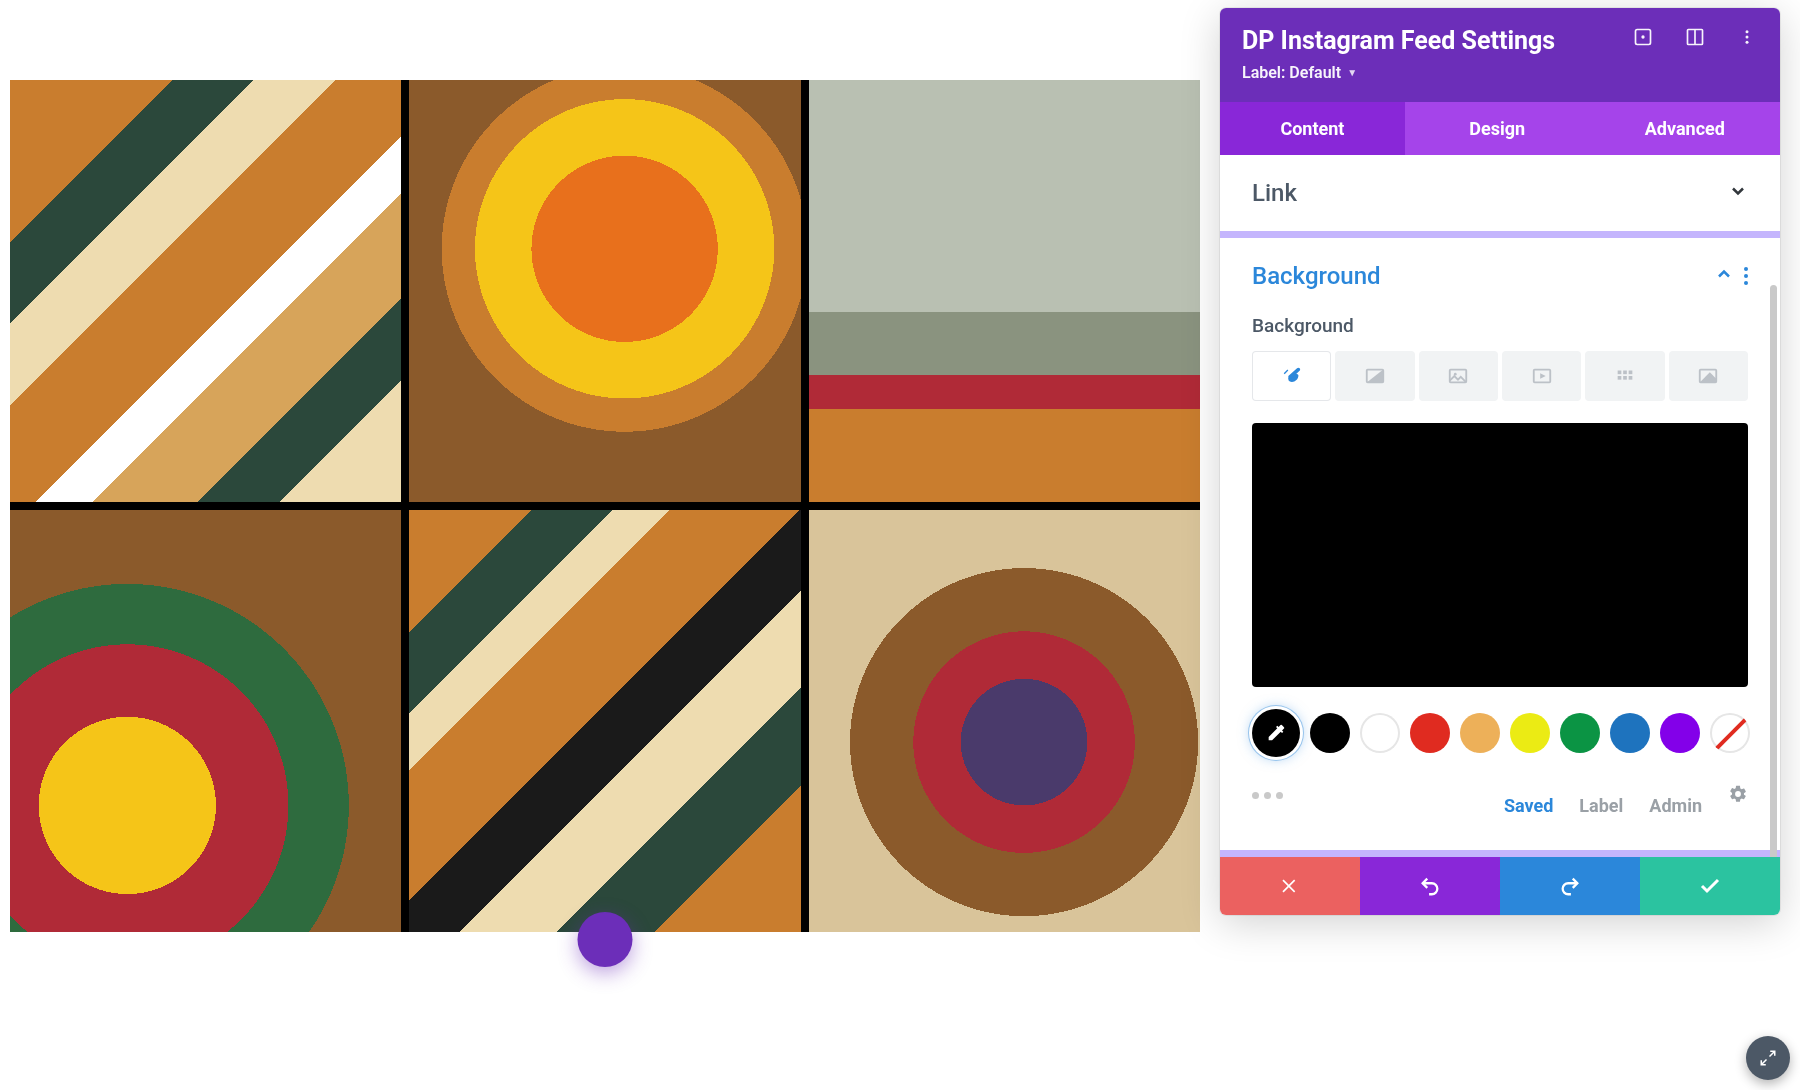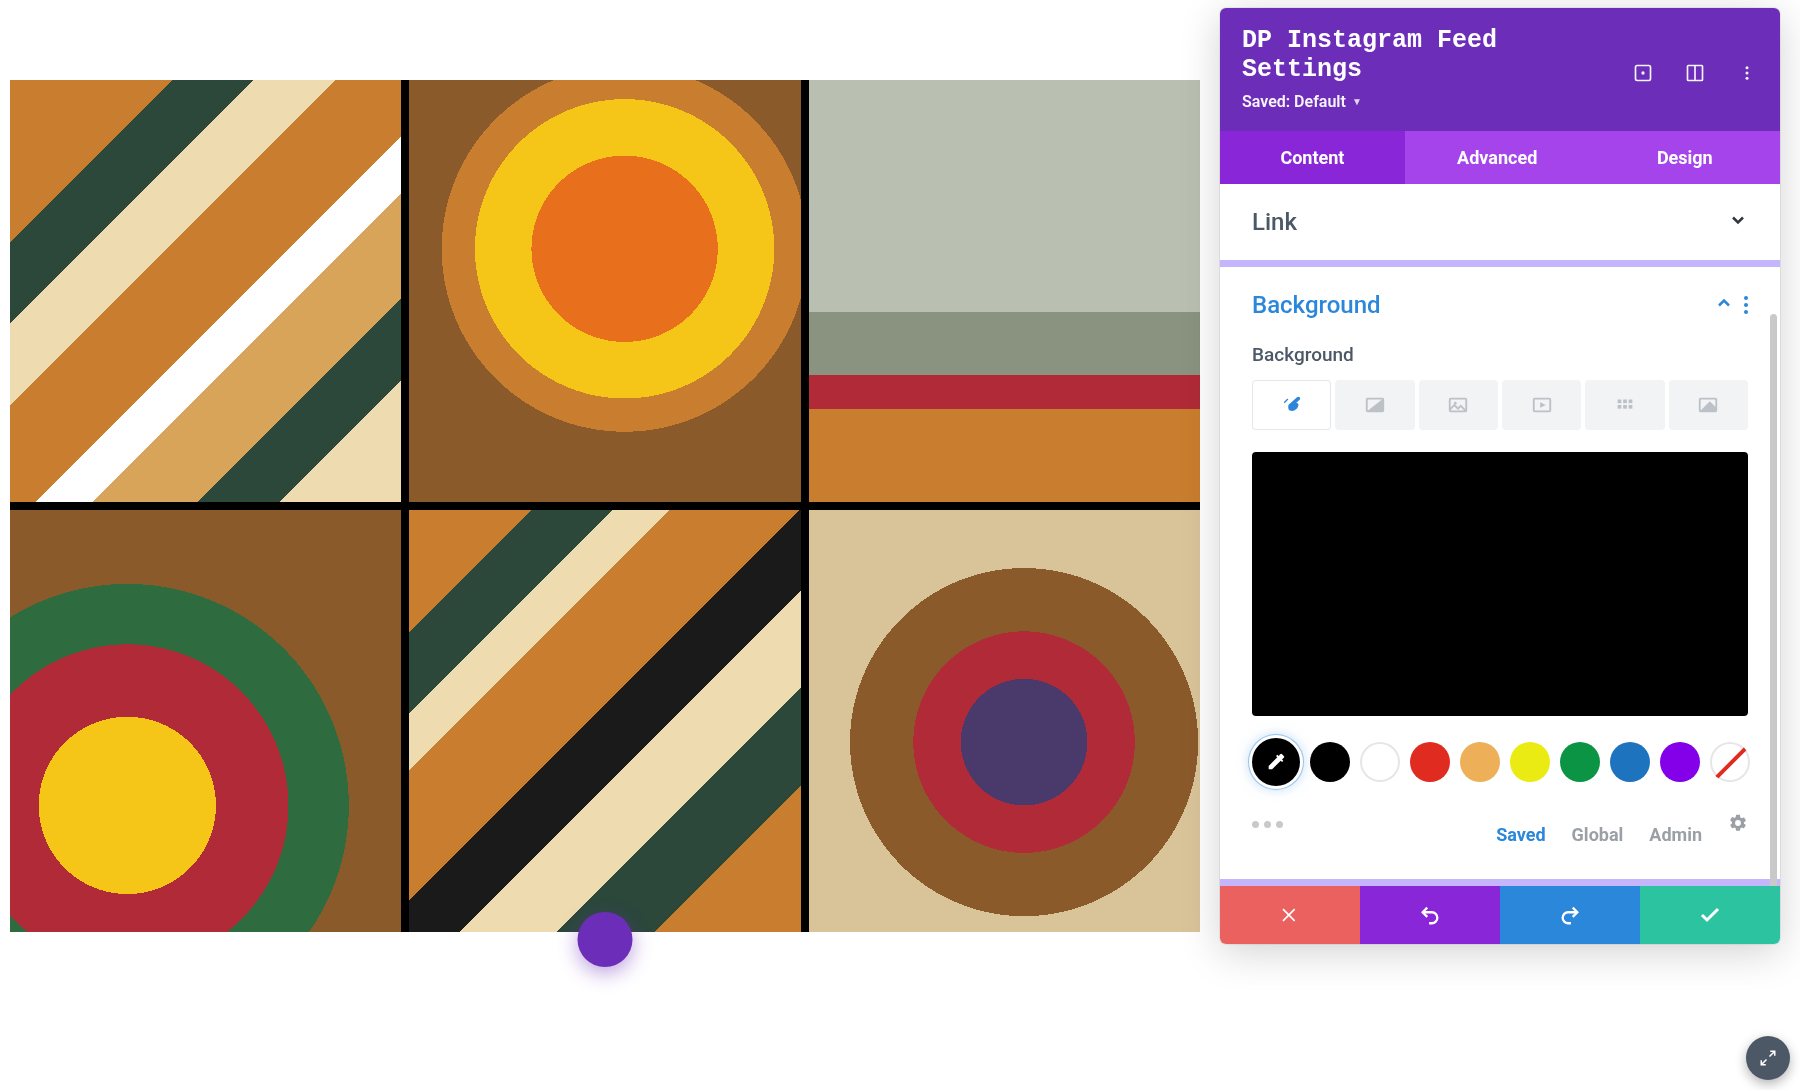--- a/index.html
+++ b/index.html
@@ -64,23 +64,22 @@
     overflow: hidden;
   }
 
   .panel-header {
     background: #6c2eb9;
     color: #fff;
     padding: 18px 22px 20px;
   }
   .panel-header-row {
     display: flex;
-    align-items: flex-end;
+    align-items: flex-start;
     gap: 30px;
-    font-family: Liberation Mono, monospace;
   }
   .panel-title {
     font-size: 25px;
     font-weight: 700;
     flex: 1;
   }
   .hdr-icon {
     width: 22px;
     height: 22px;
     opacity: .95;
@@ -304,29 +303,29 @@
       </span>
       <span class="hdr-icon">
         <svg viewBox="0 0 24 24" width="18" height="18" fill="currentColor">
             <circle cx="12" cy="5" r="2"></circle>
             <circle cx="12" cy="12" r="2"></circle>
             <circle cx="12" cy="19" r="2"></circle>
           </svg>
       </span>
     </div>
     <div class="panel-preset">
-      <span>Saved: Default</span>
+      <span>Label: Default</span>
       <span class="caret-down">▼</span>
     </div>
   </div>
 
   <div class="panel-tabs">
     <div class="panel-tab active">Content</div>
+    <div class="panel-tab">Design</div>
     <div class="panel-tab">Advanced</div>
-    <div class="panel-tab">Design</div>
   </div>
 
   <div class="panel-body">
     <div class="scroll-ind"></div>
 
     <div class="section">
       <div class="section-head">
         <span class="section-title">Link</span>
         <span class="chevron">
           <svg width="20" height="20" viewBox="0 0 24 24" fill="none" stroke="currentColor" stroke-width="3">
@@ -418,21 +417,21 @@
         </div>
 
         <div class="palette-sub">
           <div class="more-dots">
               <span></span>
               <span></span>
               <span></span>
             </div>
           <div class="spacer"></div>
           <span class="palette-link active">Saved</span>
-          <span class="palette-link">Global</span>
+          <span class="palette-link">Label</span>
           <span class="palette-link">Admin</span>
           <span class="palette-gear">
             <svg width="20" height="20" viewBox="0 0 24 24" fill="currentColor">
                 <path d="M19.14 12.94a7 7 0 0 0 .05-.94 7 7 0 0 0-.05-.94l2.03-1.58a.5.5 0 0 0 .12-.64l-1.92-3.32a.5.5 0 0 0-.6-.22l-2.39.96a7.03 7.03 0 0 0-1.62-.94l-.36-2.54A.5.5 0 0 0 13.9 2h-3.8a.5.5 0 0 0-.49.42l-.36 2.54c-.58.24-1.12.55-1.62.94l-2.39-.96a.5.5 0 0 0-.6.22L2.72 8.48a.5.5 0 0 0 .12.64l2.03 1.58a7 7 0 0 0-.05.94 7 7 0 0 0 .05.94l-2.03 1.58a.5.5 0 0 0-.12.64l1.92 3.32c.13.22.39.31.6.22l2.39-.96c.5.39 1.04.7 1.62.94l.36 2.54a.5.5 0 0 0 .49.42h3.8a.5.5 0 0 0 .49-.42l.36-2.54c.58-.24 1.12-.55 1.62-.94l2.39.96c.21.09.47 0 .6-.22l1.92-3.32a.5.5 0 0 0-.12-.64zM12 15.5A3.5 3.5 0 1 1 15.5 12 3.5 3.5 0 0 1 12 15.5z"></path>
               </svg>
           </span>
         </div>
       </div>
     </div>
 

